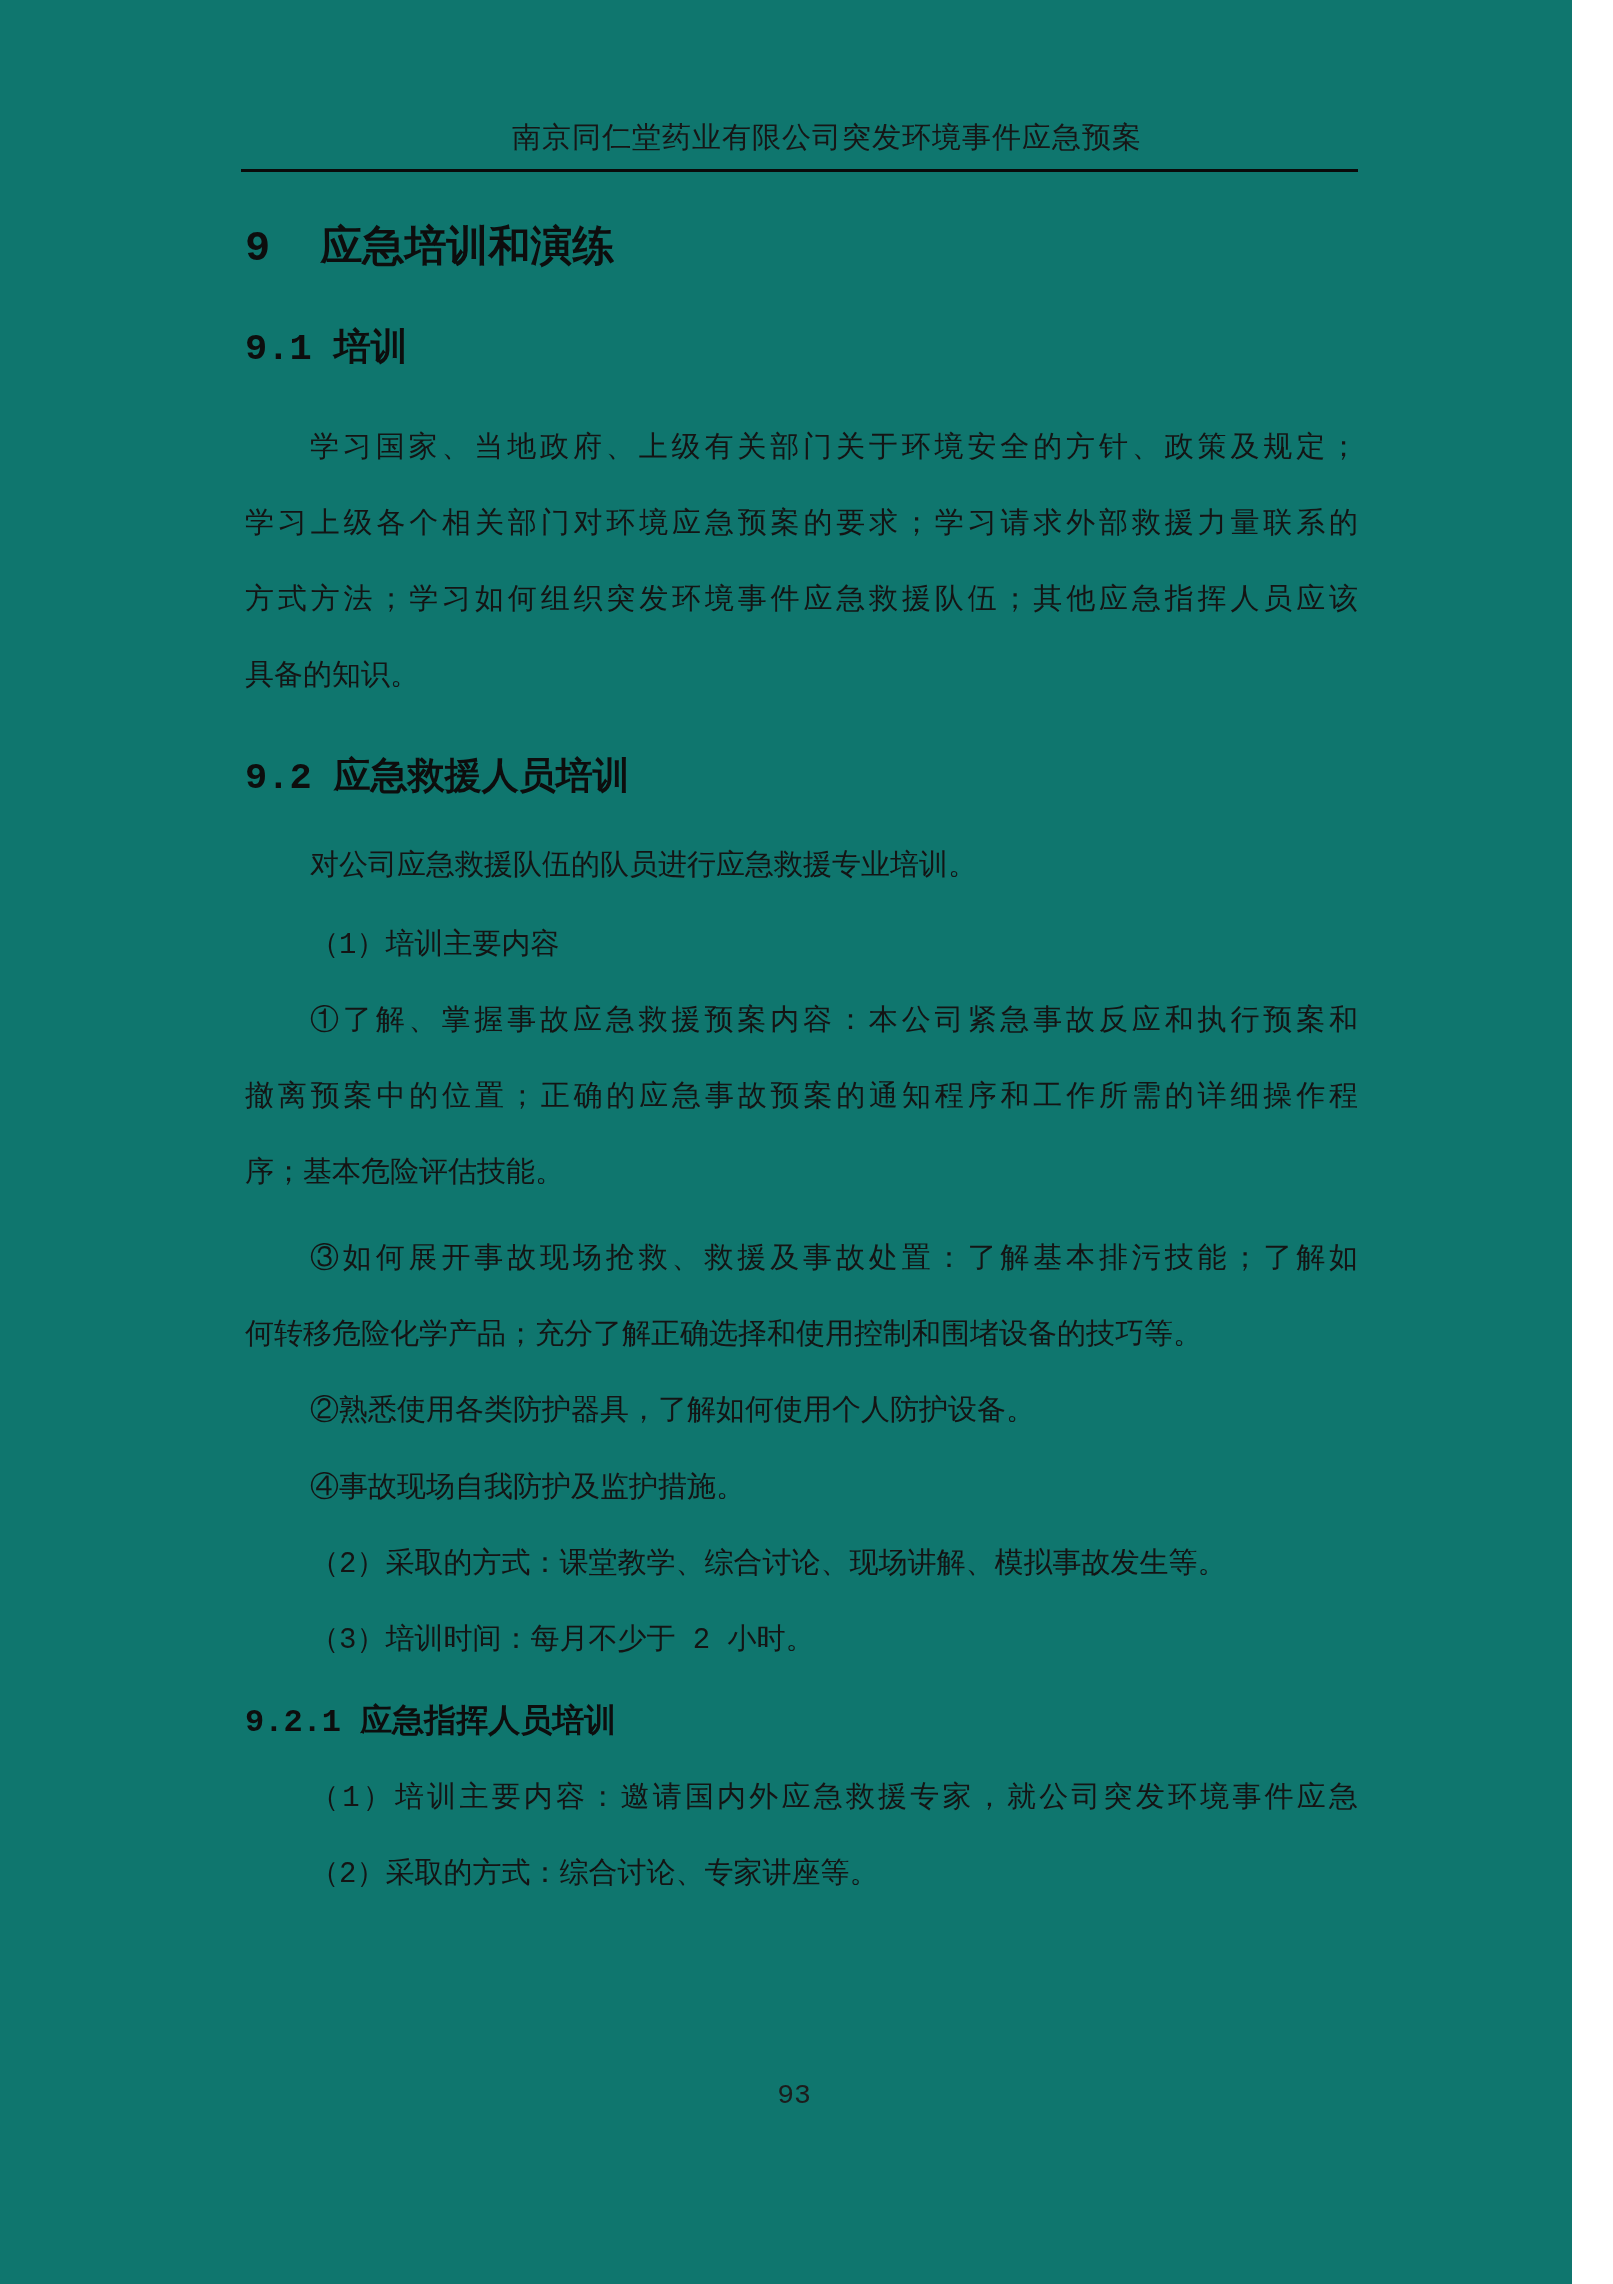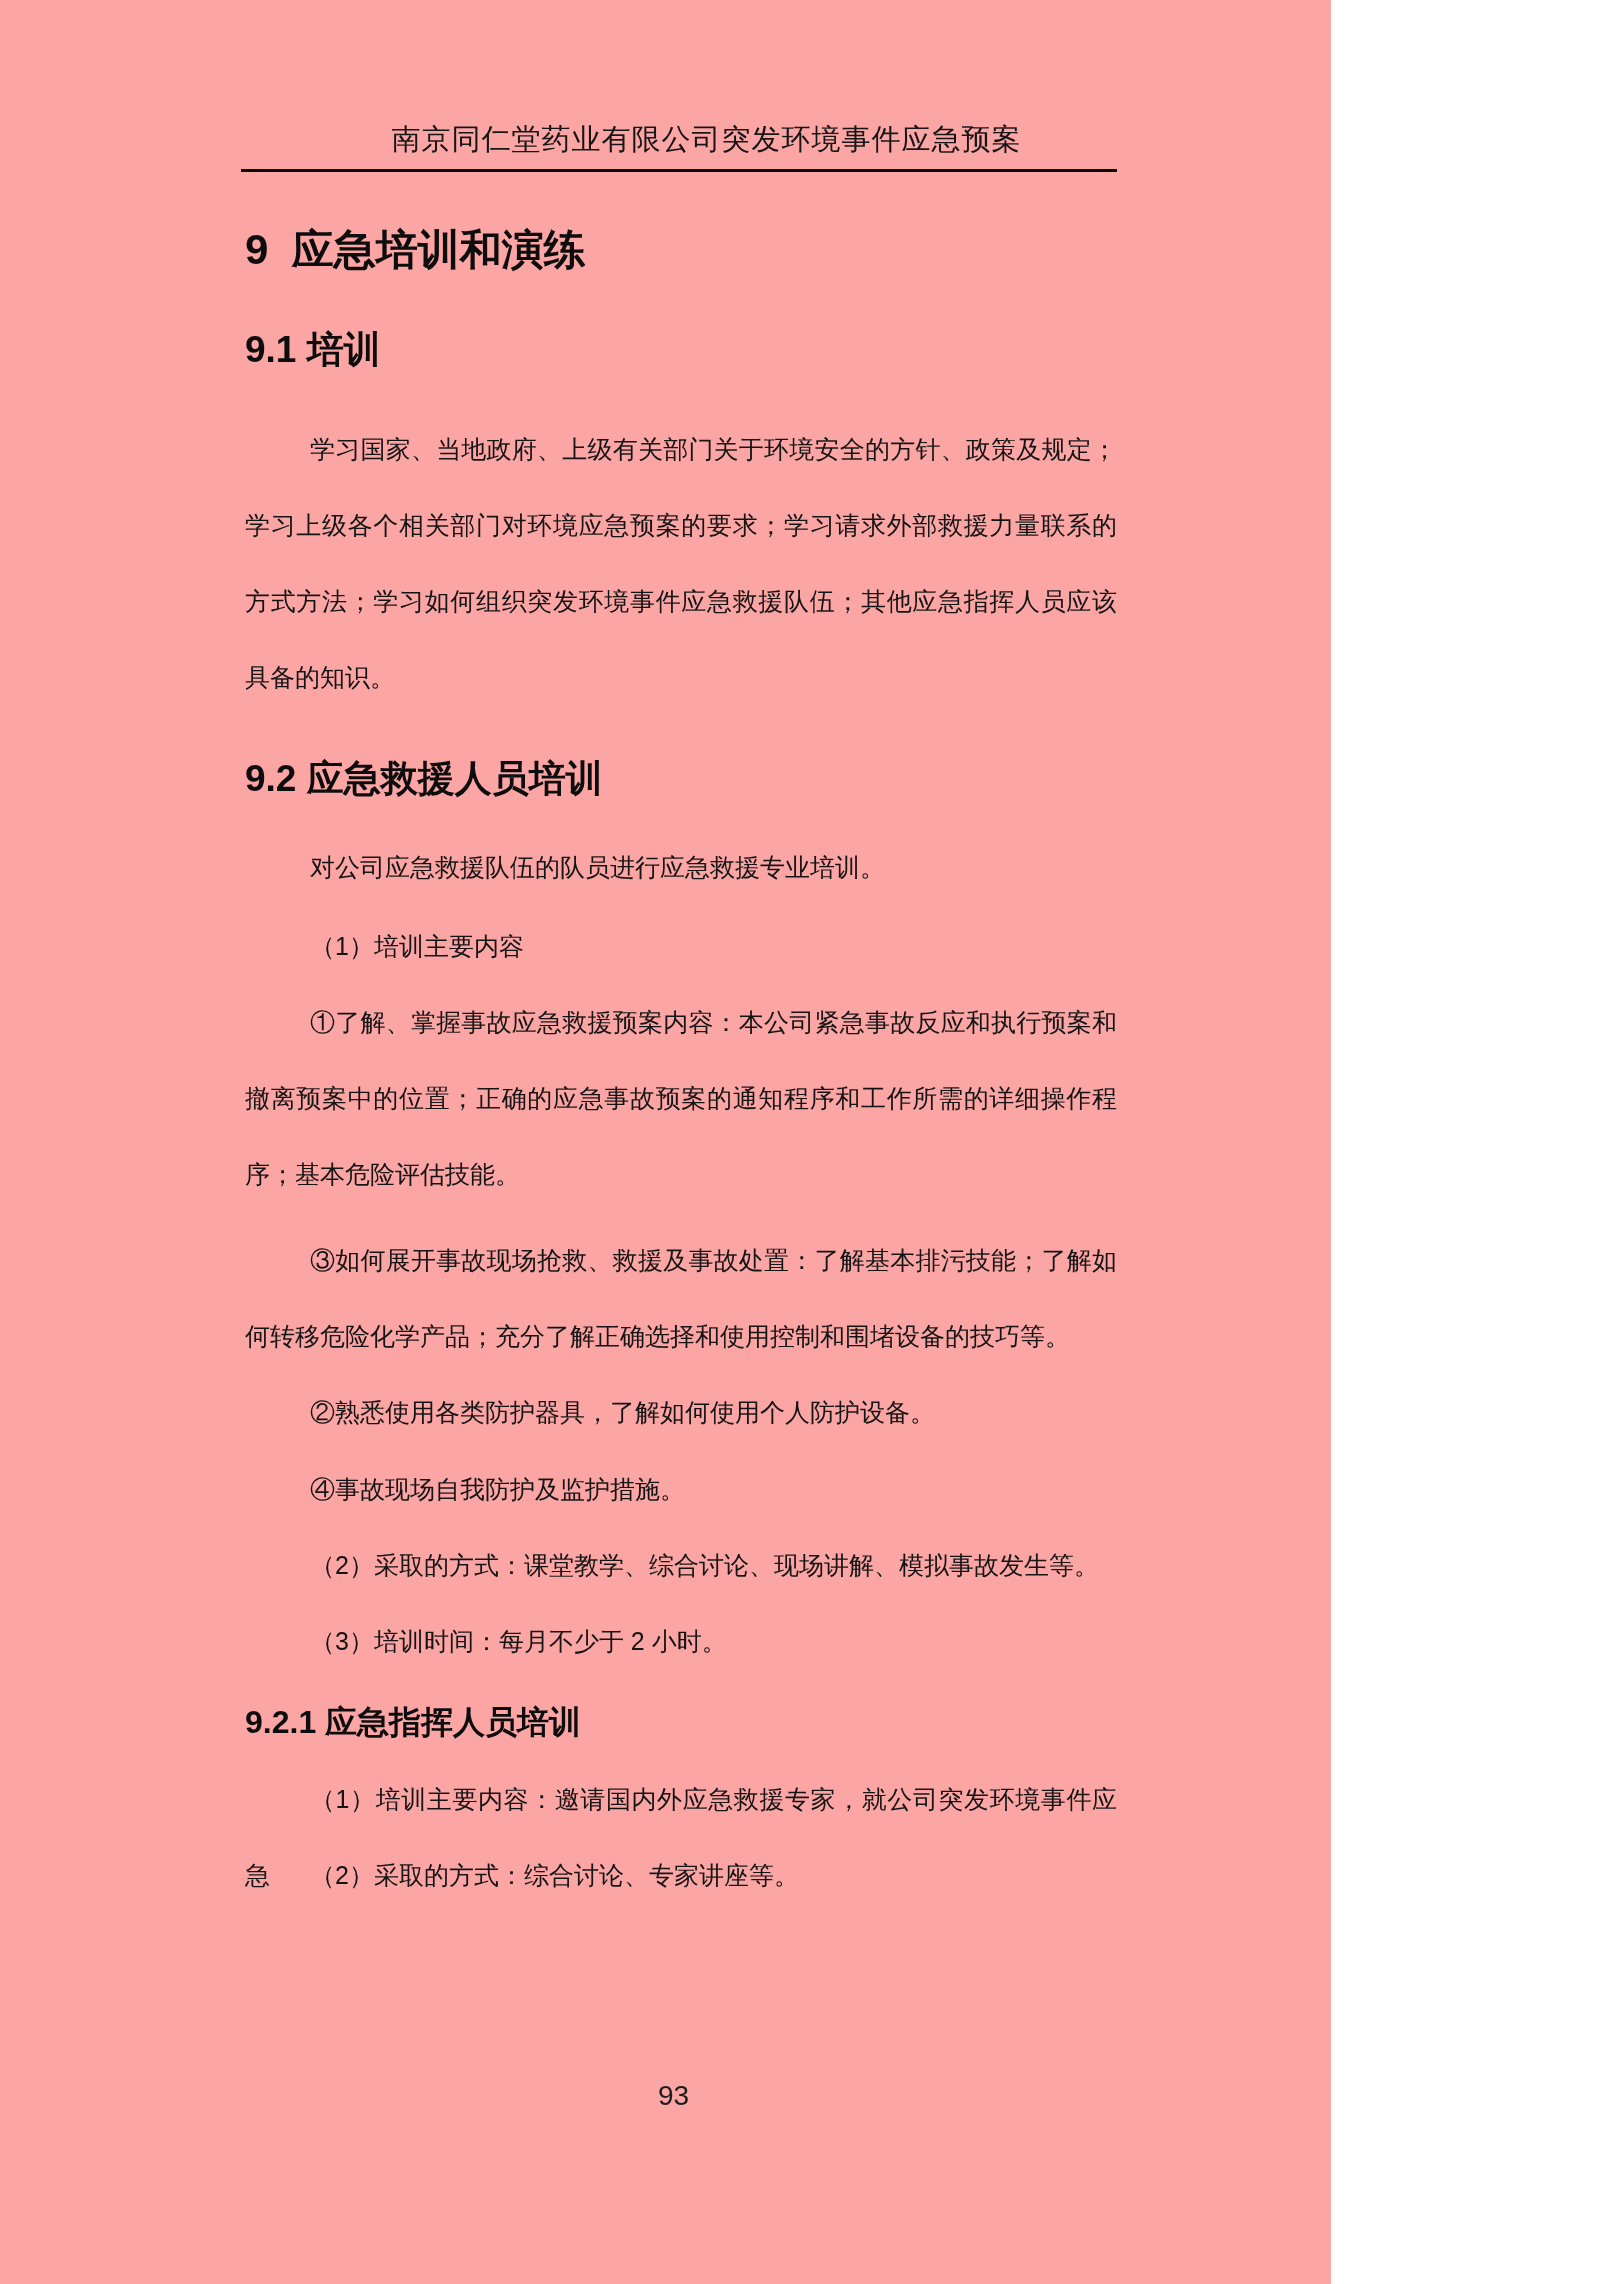--- a/index.html
+++ b/index.html
@@ -1,41 +1,41 @@
 <!DOCTYPE html>
 <html><head>
 <meta charset="utf-8">
 <style>
   html,body{margin:0;padding:0;background:#ffffff;}
   .page{
     position:relative;
-    width:1331px;height:2285px;
-    background:#fca5a5;
+    width:1572px;height:2285px;
+    background:#0f766e;
     color:#161616;
-    font-family:Liberation Sans, sans-serif;
+    font-family:Liberation Mono, monospace;
     overflow:hidden;
   }
   .header{margin:0 214px 0 243px;text-align:center;padding-top:122px;}
   .header-title{
     display:inline-block;
     font-size:29px;line-height:35px;letter-spacing:1px;
     transform:translateX(26.5px);
     white-space:pre;
   }
   .hrule{
     margin:11.8px 214px 0 241px;
     border-top:3.9px solid #0a0a0a;
     height:0;
   }
   .content{margin:0 214px 0 245px;}
   .heading{font-weight:bold;white-space:pre-wrap;color:#0d0d0d;}
   .h1{font-size:42px;line-height:55px;}
   .h2{font-size:37px;line-height:49px;}
   .h3{font-size:32px;line-height:43px;}
-  .para{font-size:25px;color:#141414;}
+  .para{font-size:29px;color:#141414;}
   .line{height:76px;line-height:76px;}
   .line.first{text-indent:65px;}
   .line.just{text-align:justify;text-align-last:justify;}
   
   .content > :nth-child(1){margin-top:50px;}
   .content > :nth-child(2){margin-top:48px;}
   .content > :nth-child(3){margin-top:37px;}
   .content > :nth-child(4){margin-top:39px;}
   .content > :nth-child(5){margin-top:26.5px;}
   .content > :nth-child(6){margin-top:2.9px;}

